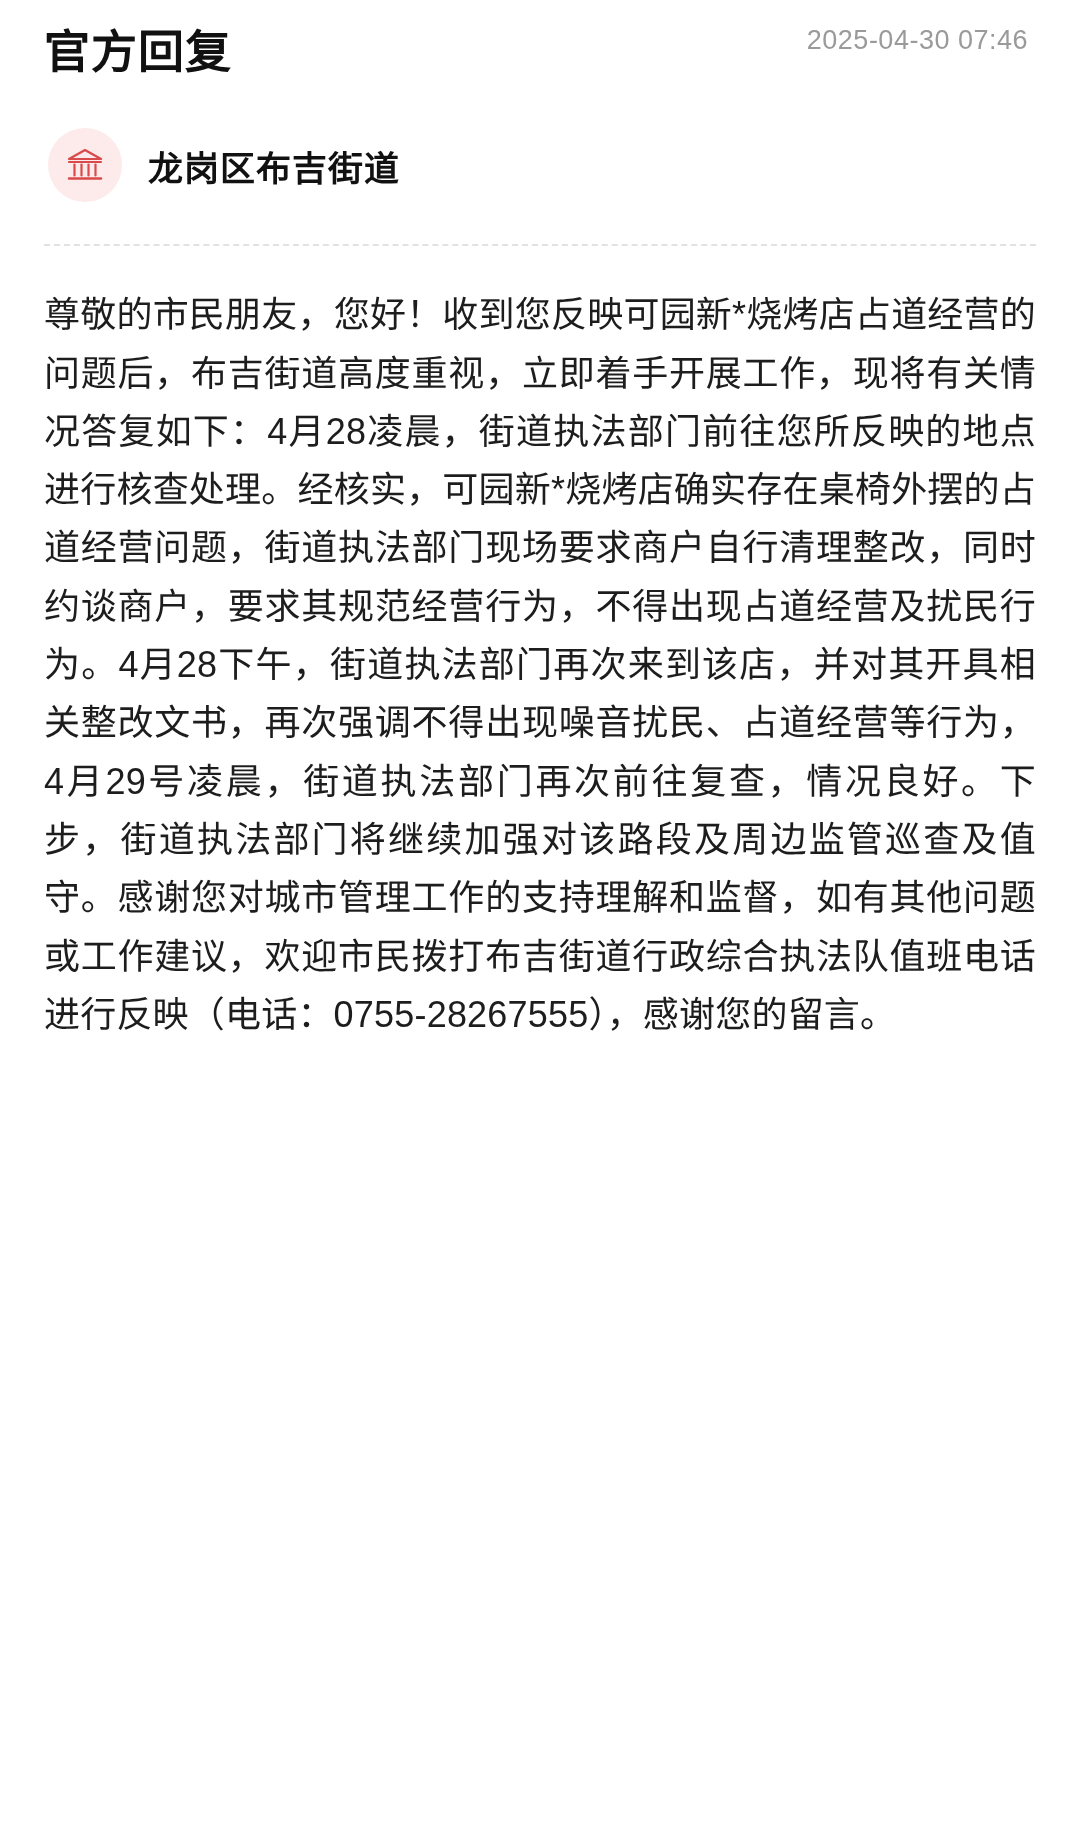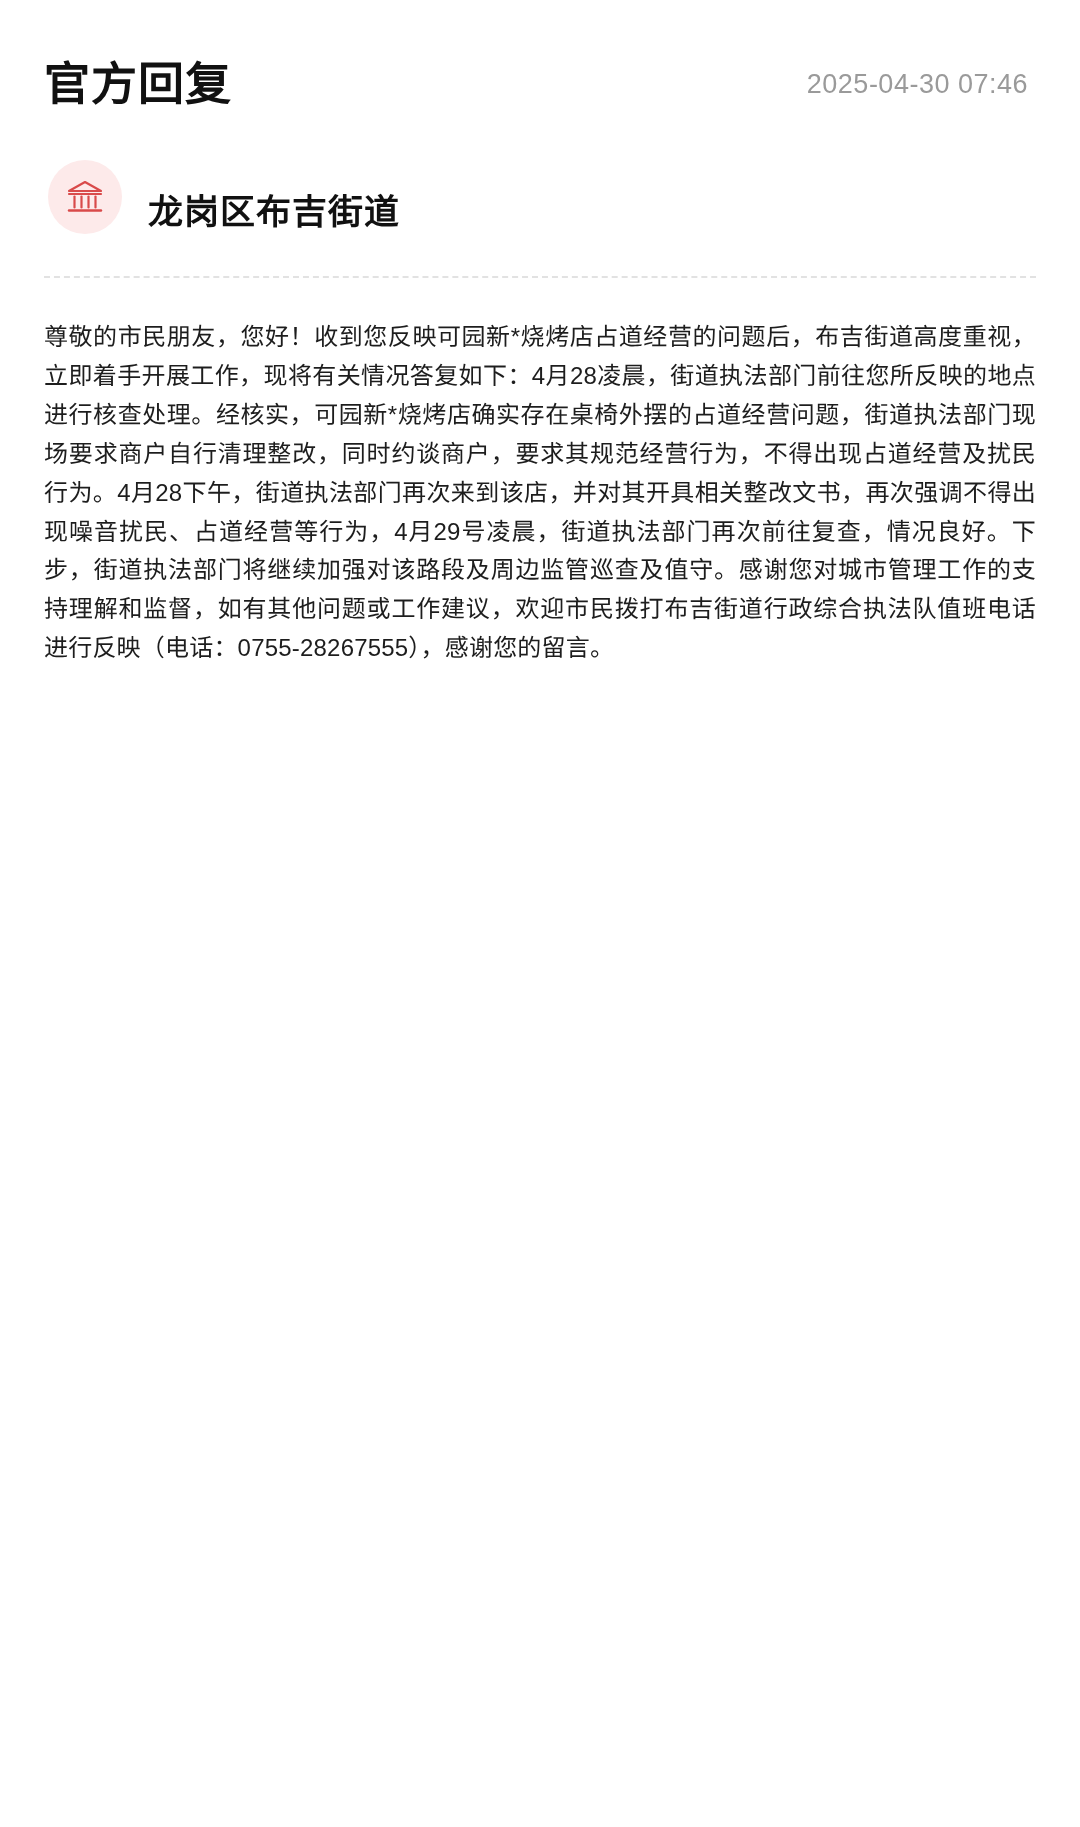--- a/index.html
+++ b/index.html
@@ -19,43 +19,43 @@
     width: 1080px;
     min-height: 1827px;
     box-sizing: border-box;
     padding: 0 44px;
     background: #ffffff;
   }
 
   
   .header-row {
     display: flex;
-    align-items: center;
+    align-items: flex-start;
     justify-content: space-between;
-    padding-top: 57px;
+    padding-top: 25px;
     padding-right: 8px;
   }
   .page-title {
     font-size: 46px;
     font-weight: bold;
     letter-spacing: 1px;
     color: #111111;
     line-height: 1.2;
   }
   .timestamp {
     font-size: 27px;
     color: #9a9a9a;
     font-weight: normal;
     letter-spacing: 0.5px;
   }
 
   
   .org-row {
     display: flex;
-    align-items: flex-end;
+    align-items: center;
     margin-top: 48px;
     padding-left: 4px;
     font-family: Liberation Serif, serif;
   }
   .org-avatar {
     width: 74px;
     height: 74px;
     border-radius: 50%;
     background: #fdeaea;
     display: flex;
@@ -77,21 +77,21 @@
   
   .divider {
     margin-top: 42px;
     border-top: 2px dashed #e2e2e2;
     height: 0;
   }
 
   
   .reply-body {
     margin-top: 40px;
-    font-size: 24px;
+    font-size: 36px;
     line-height: 1.62;
     color: #1d1d1d;
     text-align: justify;
     letter-spacing: 0.2px;
     padding-bottom: 60px;
     white-space: pre-wrap;
     word-break: break-all;
   }
 </style>
 </head>

